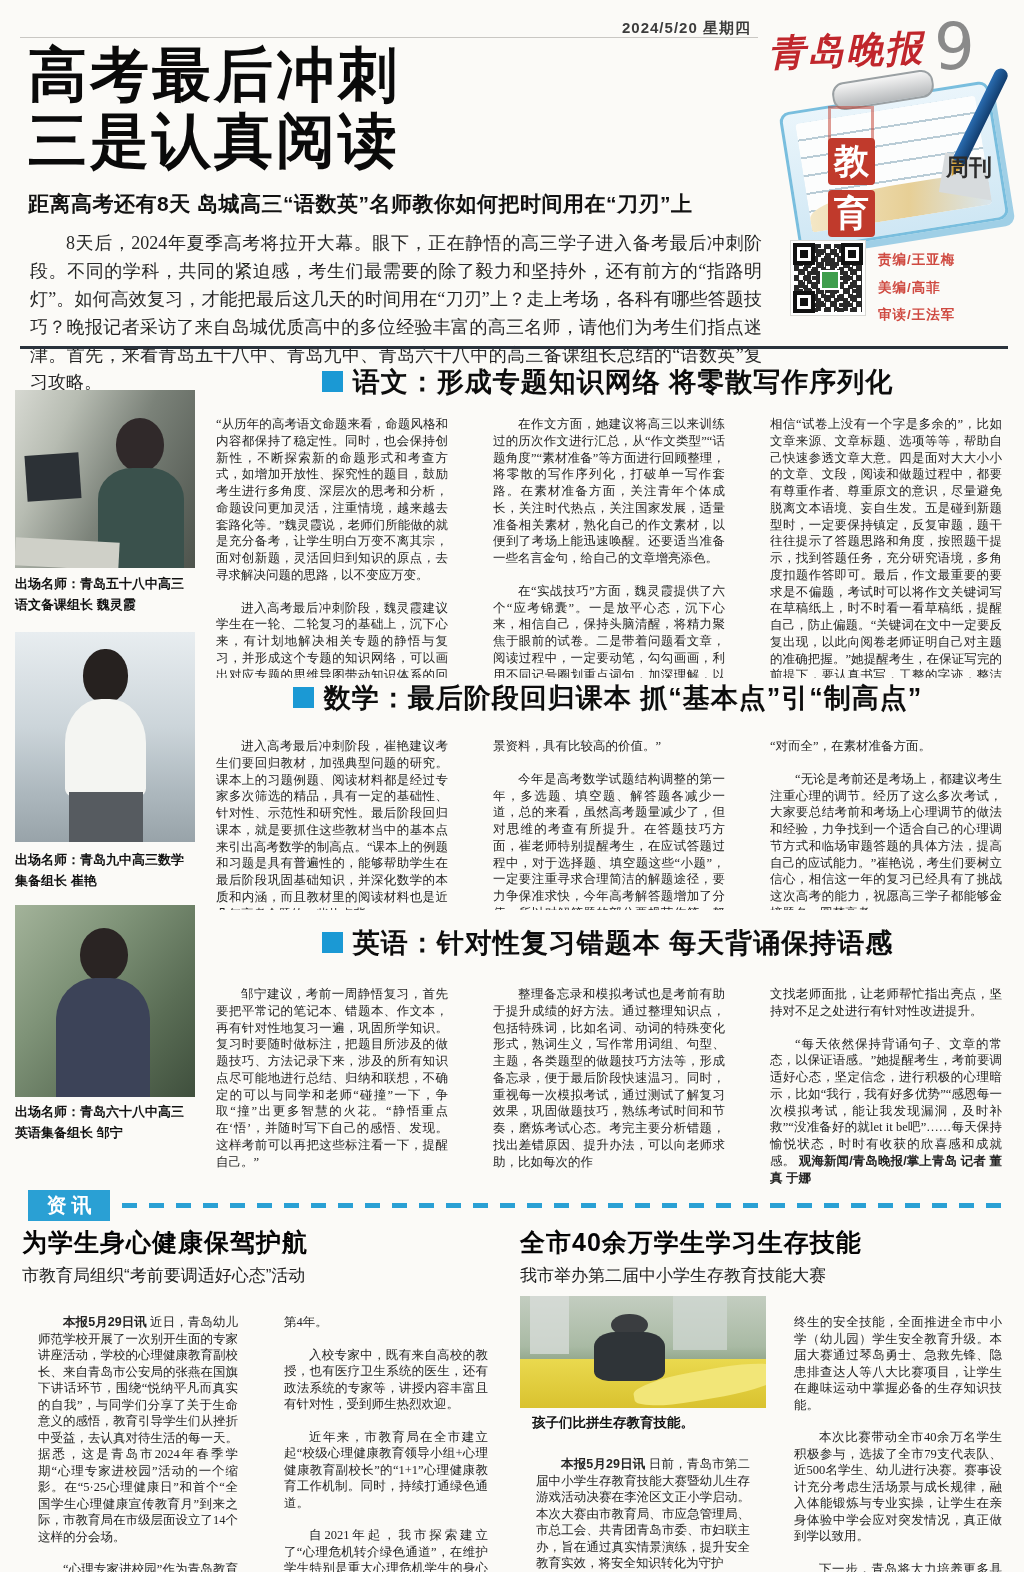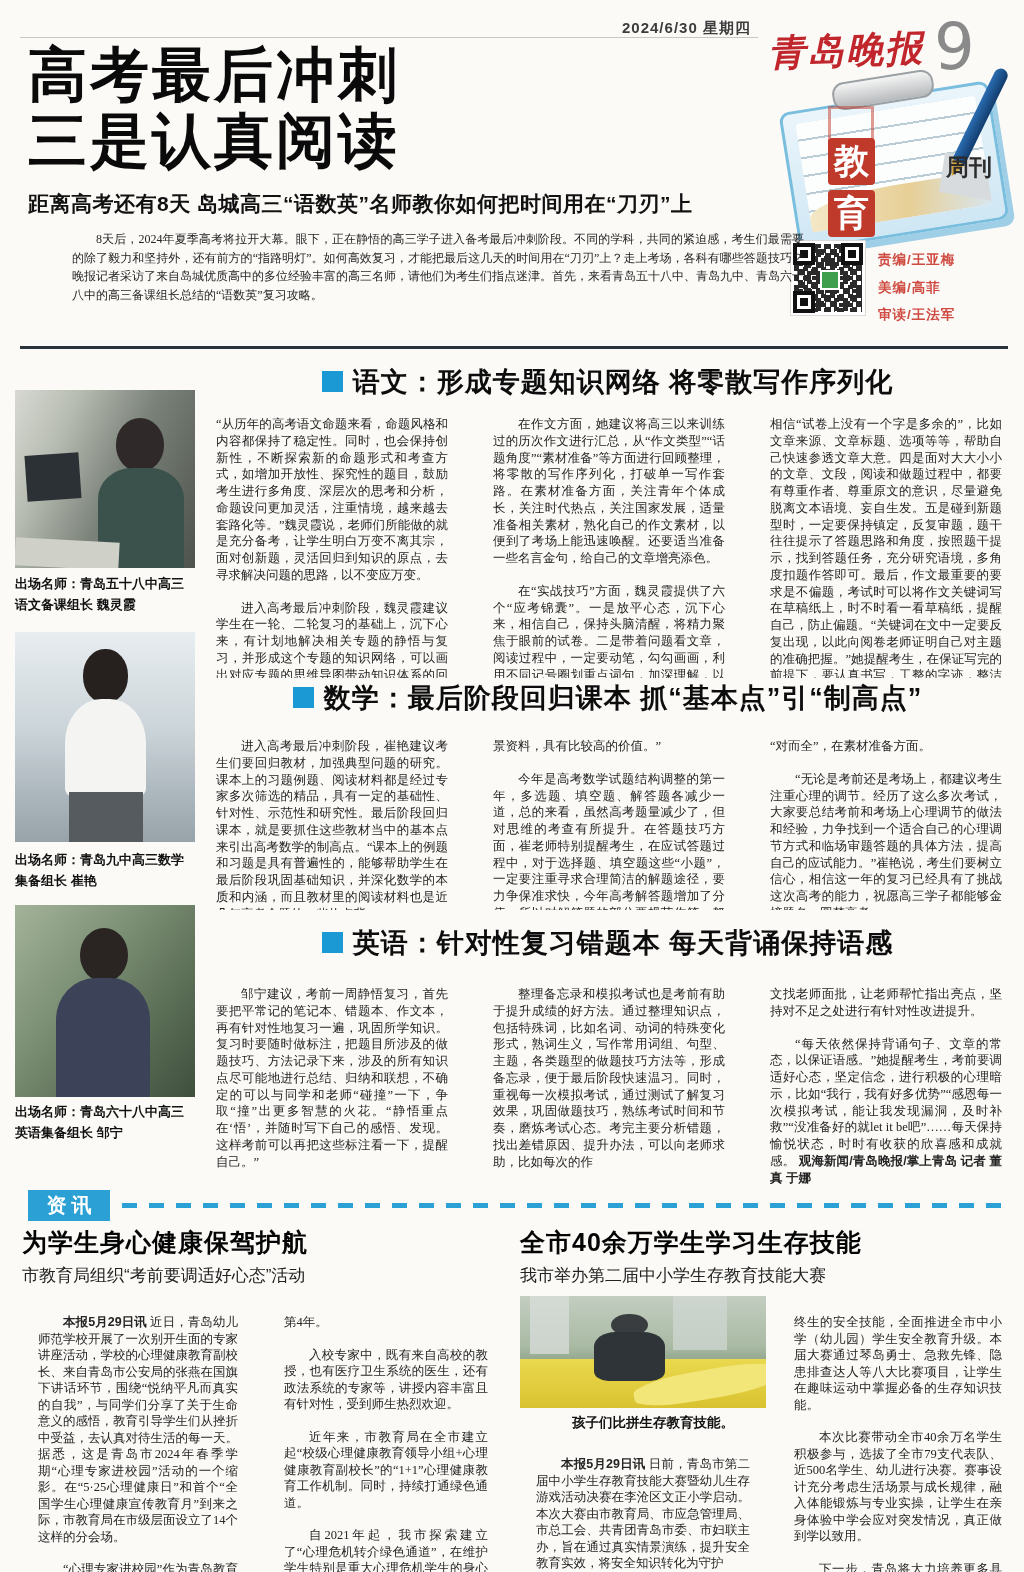--- a/index.html
+++ b/index.html
@@ -44,22 +44,22 @@
      opacity:.9;}
   .finder{position:absolute;width:14px;height:14px;border:4px solid #111;background:#fff;}
   .finder:after{content:"";position:absolute;inset:3px;background:#111;}
   .f-tl{left:2px;top:2px;} .f-tr{right:2px;top:2px;} .f-bl{left:2px;bottom:2px;}
   .qr-logo{position:absolute;left:29px;top:29px;width:16px;height:16px;background:#3f9e4d;border:2px solid #fff;}
   .credits{left:878px;top:246px;font-size:13.5px;font-weight:700;color:#cf4a41;line-height:2.05;letter-spacing:1px;}
 
   
   .headline{left:28px;top:42px;font-size:59px;font-weight:900;line-height:1.12;letter-spacing:3px;color:#0a0a0a;}
   .deck{left:28px;top:190px;font-size:21px;font-weight:700;letter-spacing:.5px;color:#111;}
-  .intro{left:30px;top:230px;width:732px;font-size:12px;line-height:1.55;color:#262626;
-         text-indent:2em;text-align:justify;margin-left:42px;}
+  .intro{left:30px;top:230px;width:732px;font-size:18px;line-height:1.55;color:#262626;
+         text-indent:2em;text-align:justify;}
   .divider{left:20px;top:346px;width:988px;height:3px;background:#2a323c;}
 
   
   .sec-head{left:195px;width:825px;text-align:center;font-size:27px;font-weight:800;letter-spacing:1px;color:#0d0d0d;}
   .bullet{display:inline-block;width:21px;height:21px;background:#1b99d4;margin-right:10px;vertical-align:-1px;}
   .col{position:absolute;width:264px;font-size:12.5px;line-height:1.34;text-align:justify;color:#242424;overflow:hidden;}
   .bp{margin:16px;text-indent:2em;}
   .ni{text-indent:0;}
   .byl{font-family:"Liberation Sans",sans-serif;font-weight:700;}
 
@@ -85,36 +85,36 @@
   .p3-hoodie{left:23%;top:38%;width:52%;height:64%;background:#3c4358;border-radius:42% 42% 0 0/34% 34% 0 0;}
 
   
   .badge{left:28px;top:1190px;width:82px;height:31px;background:#2aa0d4;color:#fff;font-size:20px;
          font-weight:800;display:flex;align-items:center;justify-content:center;letter-spacing:5px;text-indent:5px;}
   .dashes{left:122px;top:1203px;width:886px;height:5px;
           background:repeating-linear-gradient(90deg,#2aa0d4 0 15px,transparent 15px 27px);}
   .news-title{font-size:25px;font-weight:900;letter-spacing:1px;color:#050505;}
   .news-sub{font-size:17px;color:#222;}
   .ncol{position:absolute;font-size:12.5px;line-height:1.32;text-align:justify;color:#242424;overflow:hidden;}
-  .npcap{position:absolute;font-size:13.5px;font-weight:700;color:#111;margin-left:40px;}
+  .npcap{position:absolute;font-size:13.5px;font-weight:700;color:#111;}
   
   .np-bg{inset:0;background:linear-gradient(#c3cdc0 0%,#a9baa4 45%,#8fa488 60%);}
   .np-b1{left:4%;top:0;width:16%;height:52%;background:#dadedb;opacity:.75;}
   .np-b2{left:62%;top:0;width:22%;height:48%;background:#d2d8d4;opacity:.7;}
   .np-infl{left:0;bottom:0;width:100%;height:44%;background:linear-gradient(#ead94e,#d9c22f);}
   .np-ridge{left:46%;bottom:8%;width:60%;height:26%;background:#f2e678;transform:rotate(-10deg);border-radius:40%;}
   .np-helm{left:37%;top:16%;width:15%;height:20%;background:#3a3d40;border-radius:50%;}
   .np-body{left:30%;top:32%;width:29%;height:44%;background:#2f3438;border-radius:30% 30% 20% 20%;}
 </style>
 </head>
 <body>
 
 <div class="page">
 
-  <div class="abs date">2024/6/30 星期四</div>
+  <div class="abs date">2024/5/20 星期四</div>
   <div class="abs top-rule"></div>
   <div class="abs masthead">青岛晚报</div>
   <div class="abs pagenum">9</div>
 
   <div class="abs clipwrap">
     <div class="board">
       <div class="paper">
         <div class="paper-sand"></div>
         <div class="paper-fold"></div>
       </div>

